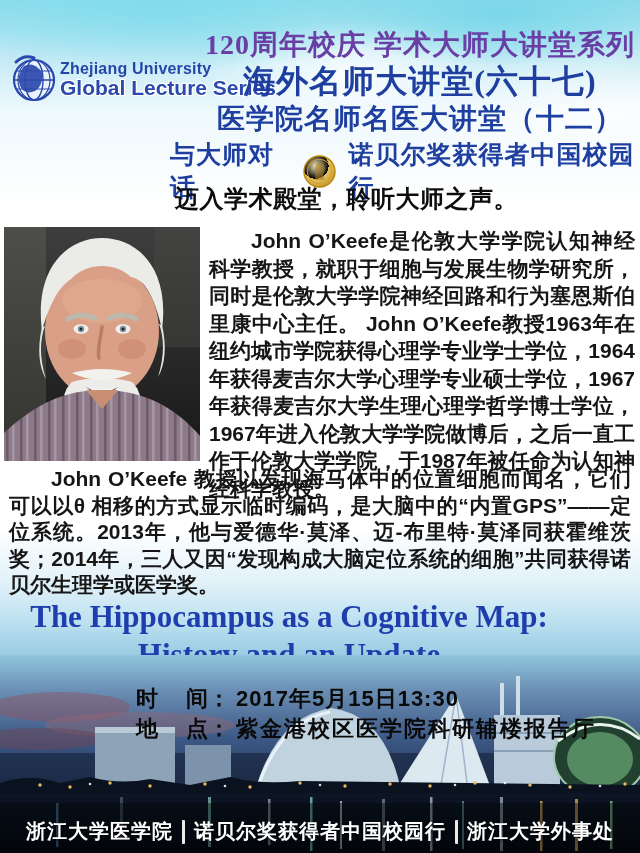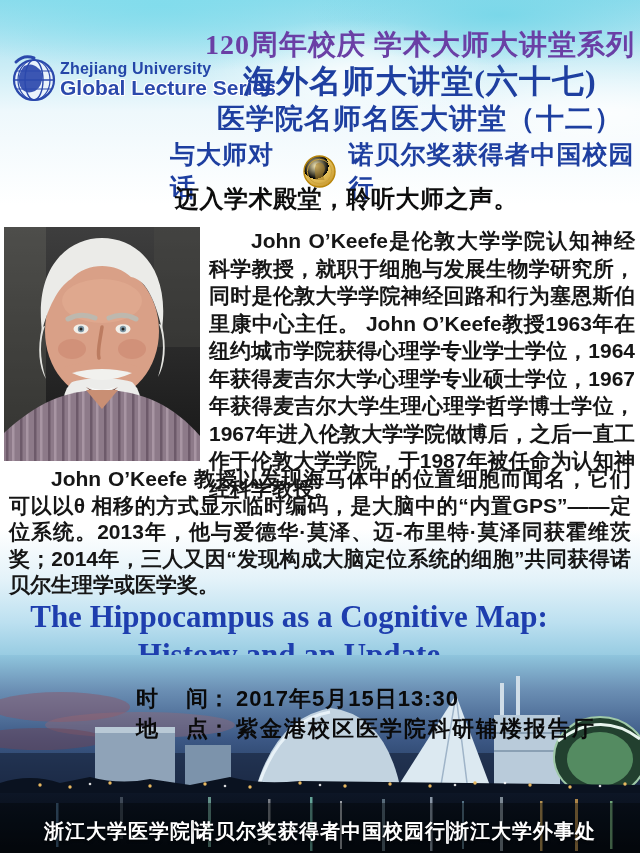--- a/index.html
+++ b/index.html
@@ -54,21 +54,21 @@
   .info{position:absolute;top:684px;left:136px;color:#0a0a0a;font-weight:bold;font-size:22px;}
   .info-row{display:flex;align-items:baseline;line-height:30px;}
   .lbl-a{display:inline-block;width:50px;font-family:"Liberation Serif","DejaVu Serif",serif;}
   .lbl-b{display:inline-block;margin-right:6px;font-family:"Liberation Serif","DejaVu Serif",serif;}
   .info-val{letter-spacing:1px;}
   .info-val.spaced{letter-spacing:2px;font-family:"Liberation Serif","DejaVu Serif",serif;}
   
   .campus{position:absolute;left:0;top:655px;width:640px;height:198px;}
   
   .footer{position:absolute;left:0;bottom:8px;width:640px;box-sizing:border-box;
-    padding:0 26px;display:flex;align-items:center;justify-content:center;
+    padding:0 26px;display:flex;align-items:center;justify-content:space-between;
     color:#fff;font-size:20px;font-weight:600;letter-spacing:1px;
     text-shadow:0 1px 3px rgba(0,0,0,.8);margin-top:42px;}
   .sep{width:3px;height:24px;background:rgba(255,255,255,.92);border-radius:1px;}
 </style>
 </head>
 <body>
 
 <div class="poster">
   <div class="clouds"></div>
 

